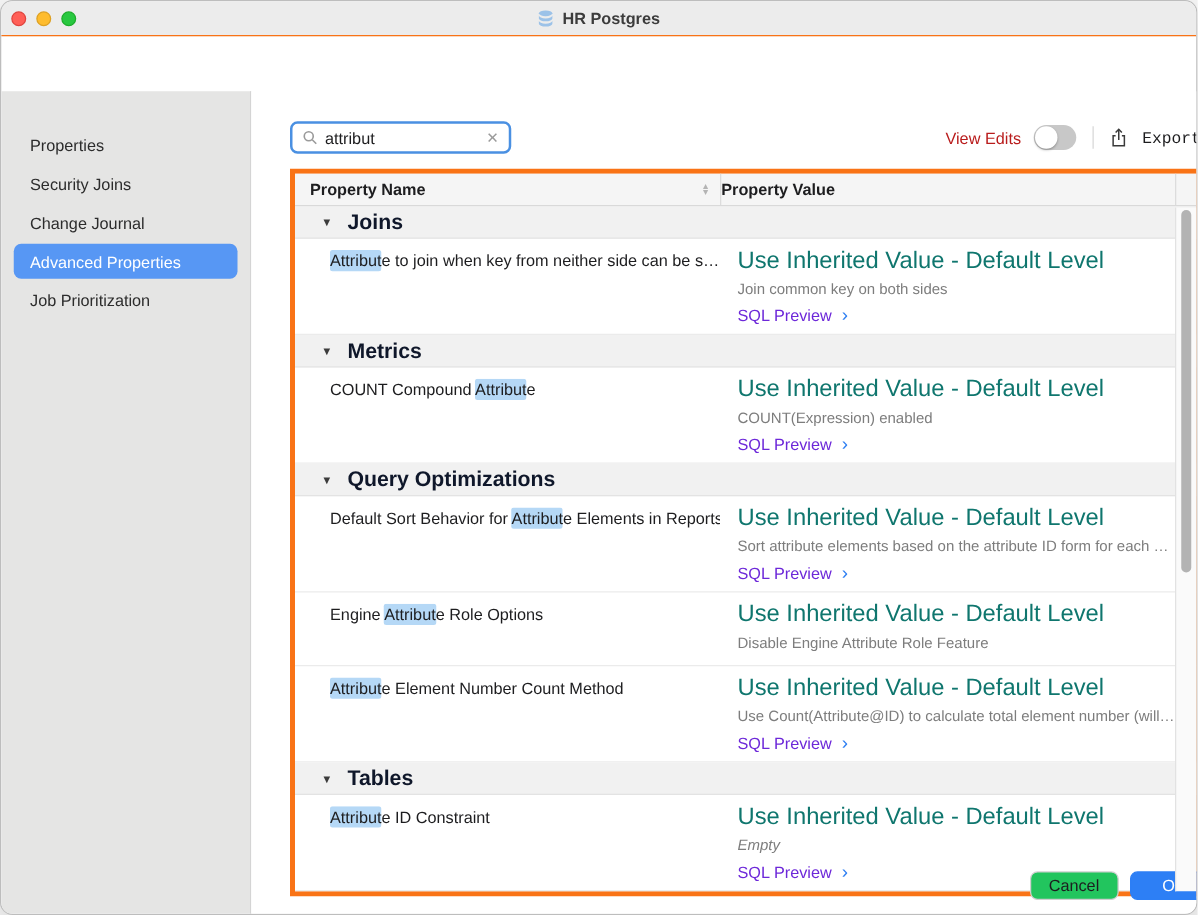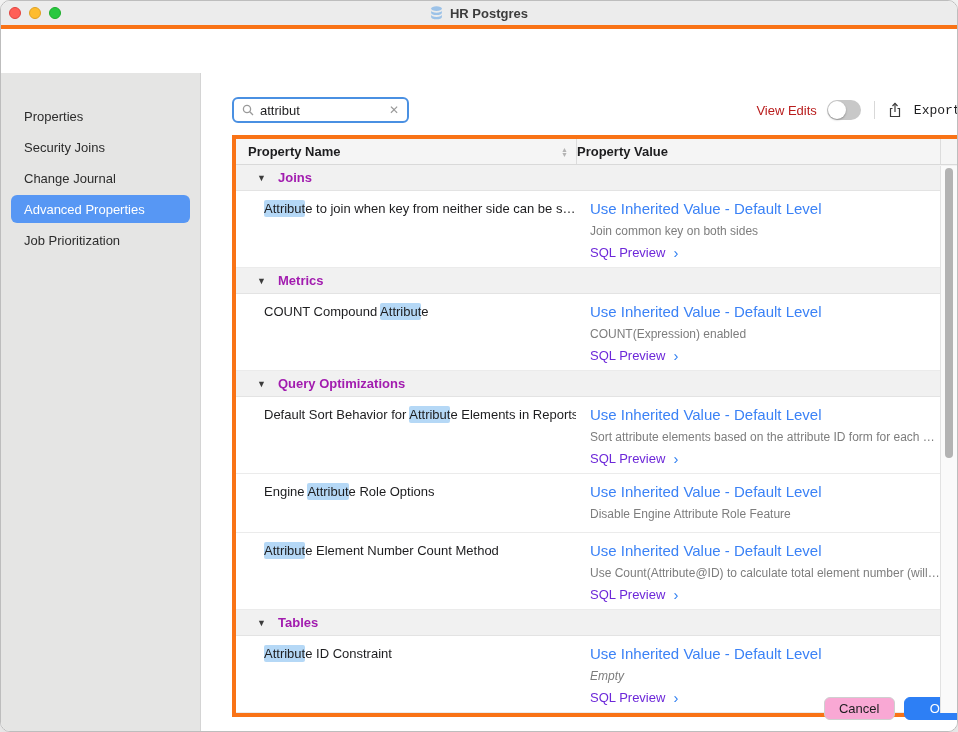--- a/index.html
+++ b/index.html
@@ -10,21 +10,21 @@
     width: 958px; height: 732px;
     border: 1px solid #bdbdbd; border-radius: 10px;
     overflow: hidden; background: #fff;
     display: flex; flex-direction: column;
     box-shadow: 0 10px 30px rgba(0,0,0,.15);
   }
 
   
   .titlebar {
     height: 28px; flex: 0 0 28px;
-    background: #ececec; border-bottom: 4px solid #f97316;
+    background: #ececec; border-bottom: 1px solid #f97316;
     display: flex; align-items: center; position: relative;
   }
   .traffic { display: flex; gap: 8px; padding-left: 8px; }
   .tl { width: 12px; height: 12px; border-radius: 50%; display: inline-block; }
   .tl.red { background:#ff5f57; border:1px solid #e0443e; }
   .tl.yellow { background:#febc2e; border:1px solid #dea123; }
   .tl.green { background:#28c840; border:1px solid #1dad2b; }
   .title-wrap {
     position: absolute; left: 0; right: 0; top: 0; bottom: 0;
     display: flex; align-items: center; justify-content: center; gap: 7px;
@@ -90,28 +90,28 @@
   .th.name { width: 340px; flex: 0 0 340px; padding-left: 12px; justify-content: space-between; }
   .th.value { flex: 1; border-left: 1px solid #dcdcdc; }
   .th.sbcol { width: 17px; flex: 0 0 17px; border-left: 1px solid #dcdcdc; }
   .sort-icon { display: flex; flex-direction: column; align-items: center; margin-right: 8px; color: #b4b4b4; font-size: 7px; line-height: 5px; }
 
   .group-row {
     height: 26px; background: #f1f1f1; border-bottom: 1px solid #e3e3e3;
     display: flex; align-items: center;
   }
   .tri { color: #3c3c3c; font-size: 9px; margin-left: 21px; width: 12px; }
-  .glabel { font-size: 13px; font-weight: bold; color: #a21caf; margin-left: 9px; }
+  .glabel { font-size: 17px; font-weight: bold; color: #0f172a; margin-left: 9px; }
 
   .prow { display: flex; height: 77px; border-bottom: 1px solid #ebebeb; padding: 9px 17px 0 0; overflow: hidden; }
   .prow.two { height: 59px; }
   .cell-name { width: 340px; flex: 0 0 340px; padding-left: 28px; padding-right: 12px; font-size: 13px; color: #1d1d1f; line-height: 17px; white-space: nowrap; overflow: hidden; }
   .cell-name mark { background: #b5d8f6; color: inherit; border-radius: 2px; padding: 1px 0; }
   .cell-value { flex: 1; padding-left: 14px; min-width: 0; }
-  .val-main { font-size: 15px; color: #3b82f6; line-height: 17px; }
+  .val-main { font-size: 19px; color: #0f766e; line-height: 17px; }
   .val-desc { font-size: 12px; color: #7d7d7d; line-height: 14px; margin-top: 7px; white-space: nowrap; overflow: hidden; }
   .val-desc.italic { font-style: italic; }
   .sql-line { display: flex; align-items: center; margin-top: 6px; width: max-content; cursor: default; }
   .sql-label { font-size: 13px; color: #6d28d9; line-height: 17px; }
   .sql-chevron { color: #2e7ff2; font-size: 15px; line-height: 14px; margin-left: 8px; }
 
   .scroll-strip {
     position: absolute; top: 27px; right: 0; bottom: 0; width: 17px;
     background: #fafafa; border-left: 1px solid #e2e2e2; z-index: 1;
   }
@@ -119,21 +119,21 @@
     position: absolute; top: 2px; left: 4px; width: 8px; height: 290px;
     background: #b3b3b3; border-radius: 4px;
   }
 
   
   .footer { position: absolute; right: 11px; bottom: 11px; display: flex; gap: 9px; }
   .btn {
     min-width: 71px; height: 23px; border-radius: 6px; font-size: 13px;
     font-family: inherit; padding: 0 14px; cursor: default;
   }
-  .btn.cancel { background: #f9a8d4; border: 1px solid #cfcfcf; color: #1d1d1f; }
+  .btn.cancel { background: #22c55e; border: 1px solid #cfcfcf; color: #1d1d1f; }
   .btn.ok { background: #2d7ff5; border: 1px solid #2d7ff5; color: #ffffff; }
 </style>
 </head>
 <body>
 
 <div class="window">
 
   <div class="titlebar">
     <div class="traffic">
       <span class="tl red"></span>

